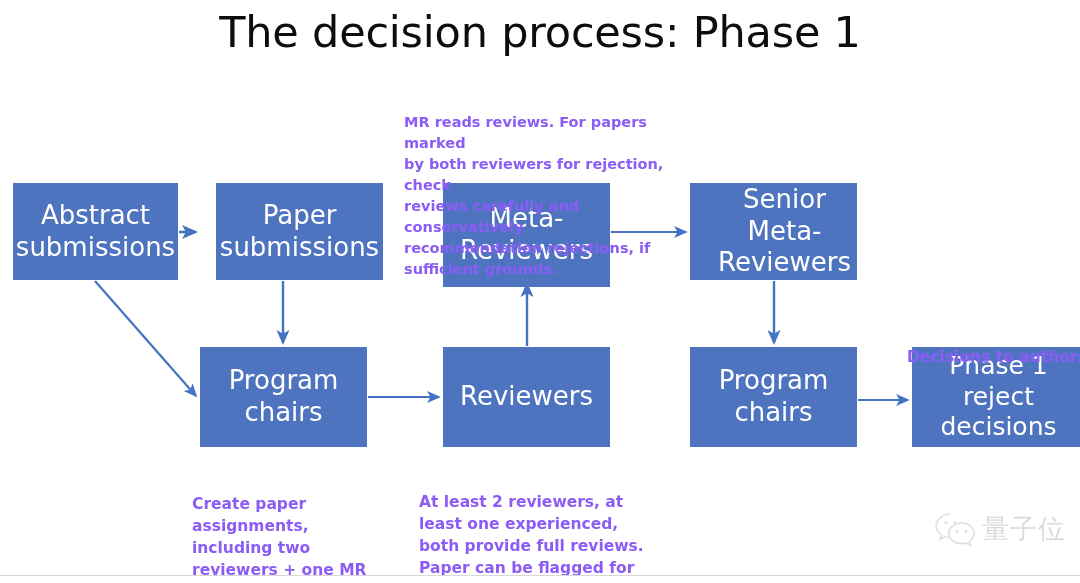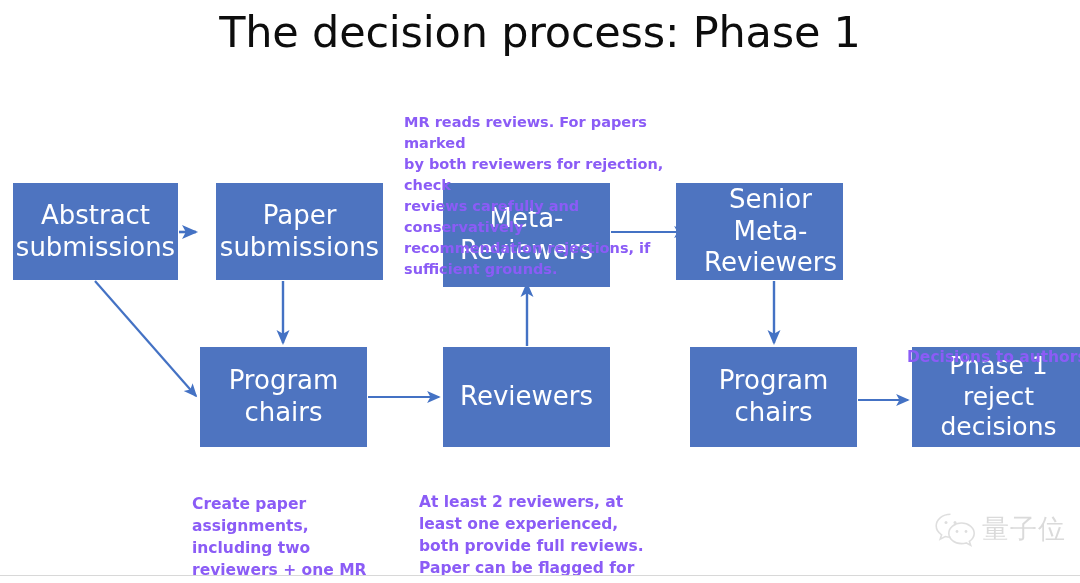--- a/index.html
+++ b/index.html
@@ -138,21 +138,21 @@
 
   <div class="pbox" style="left:13px; top:183px; width:165px; height:97px;">Abstract
 submissions</div>
 
   <div class="pbox" style="left:200px; top:183px; width:167px; height:97px;margin-left:16px;">Paper
 submissions</div>
 
   <div class="pbox" style="left:443px; top:183px; width:167px; height:104px;">Meta-
 Reviewers</div>
 
-  <div class="pbox" style="left:676px; top:183px; width:167px; height:97px;padding-left:26px;">Senior Meta-
+  <div class="pbox" style="left:690px; top:183px; width:167px; height:97px;padding-left:26px;">Senior Meta-
 Reviewers</div>
 
   <div class="pbox" style="left:200px; top:347px; width:167px; height:100px;">Program
 chairs</div>
 
   <div class="pbox" style="left:443px; top:347px; width:167px; height:100px;">Reviewers</div>
 
   <div class="pbox" style="left:690px; top:347px; width:167px; height:100px;">Program
 chairs</div>
 

